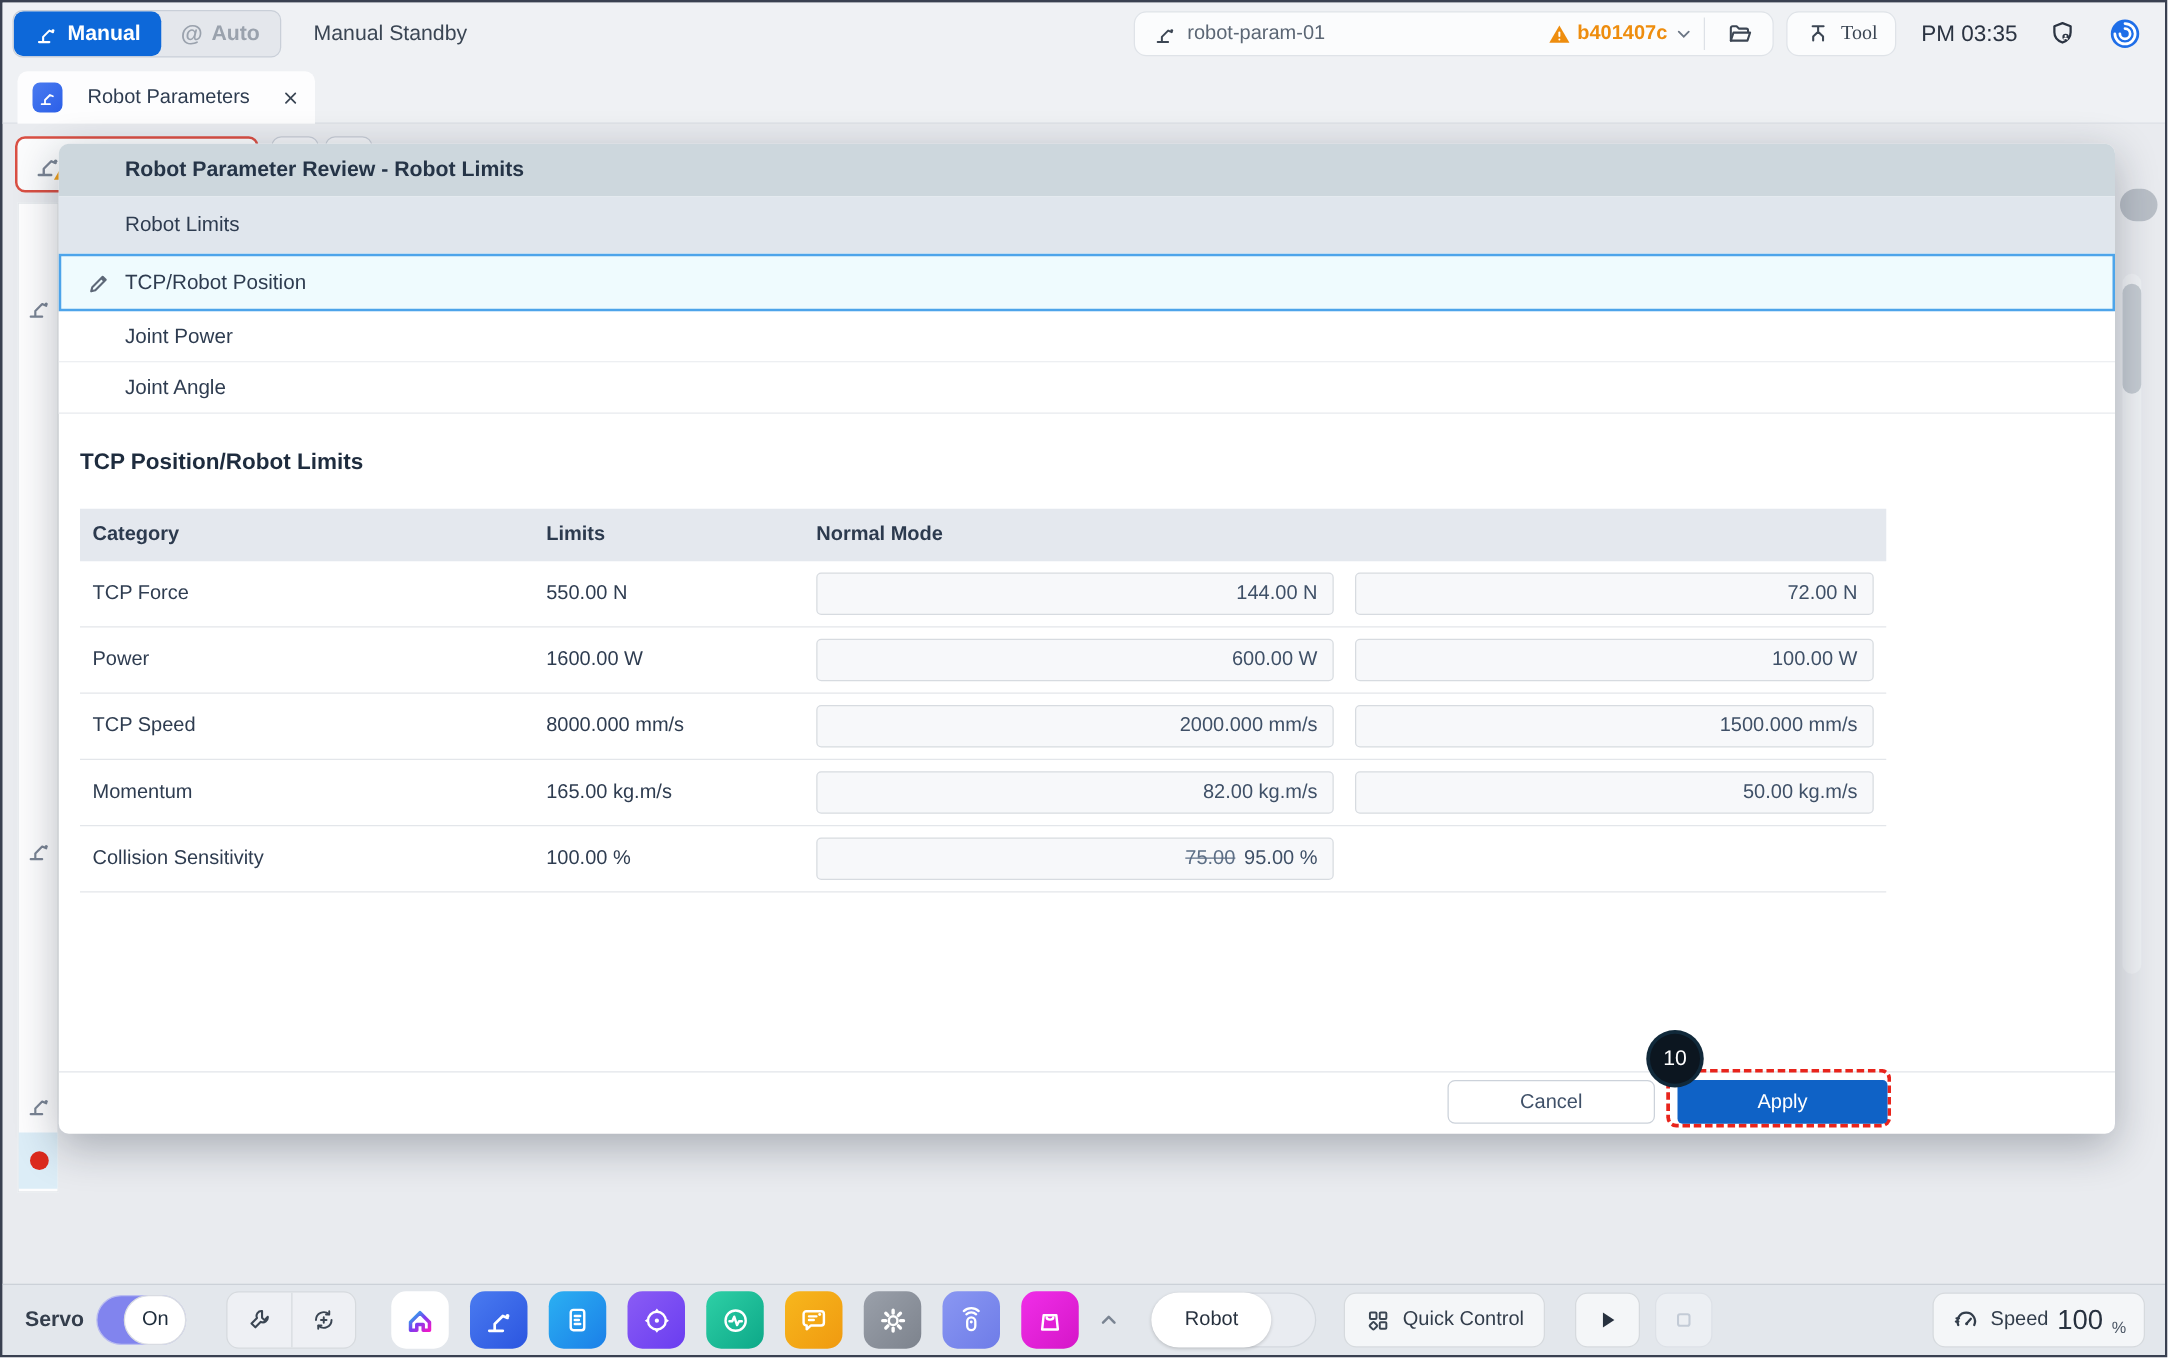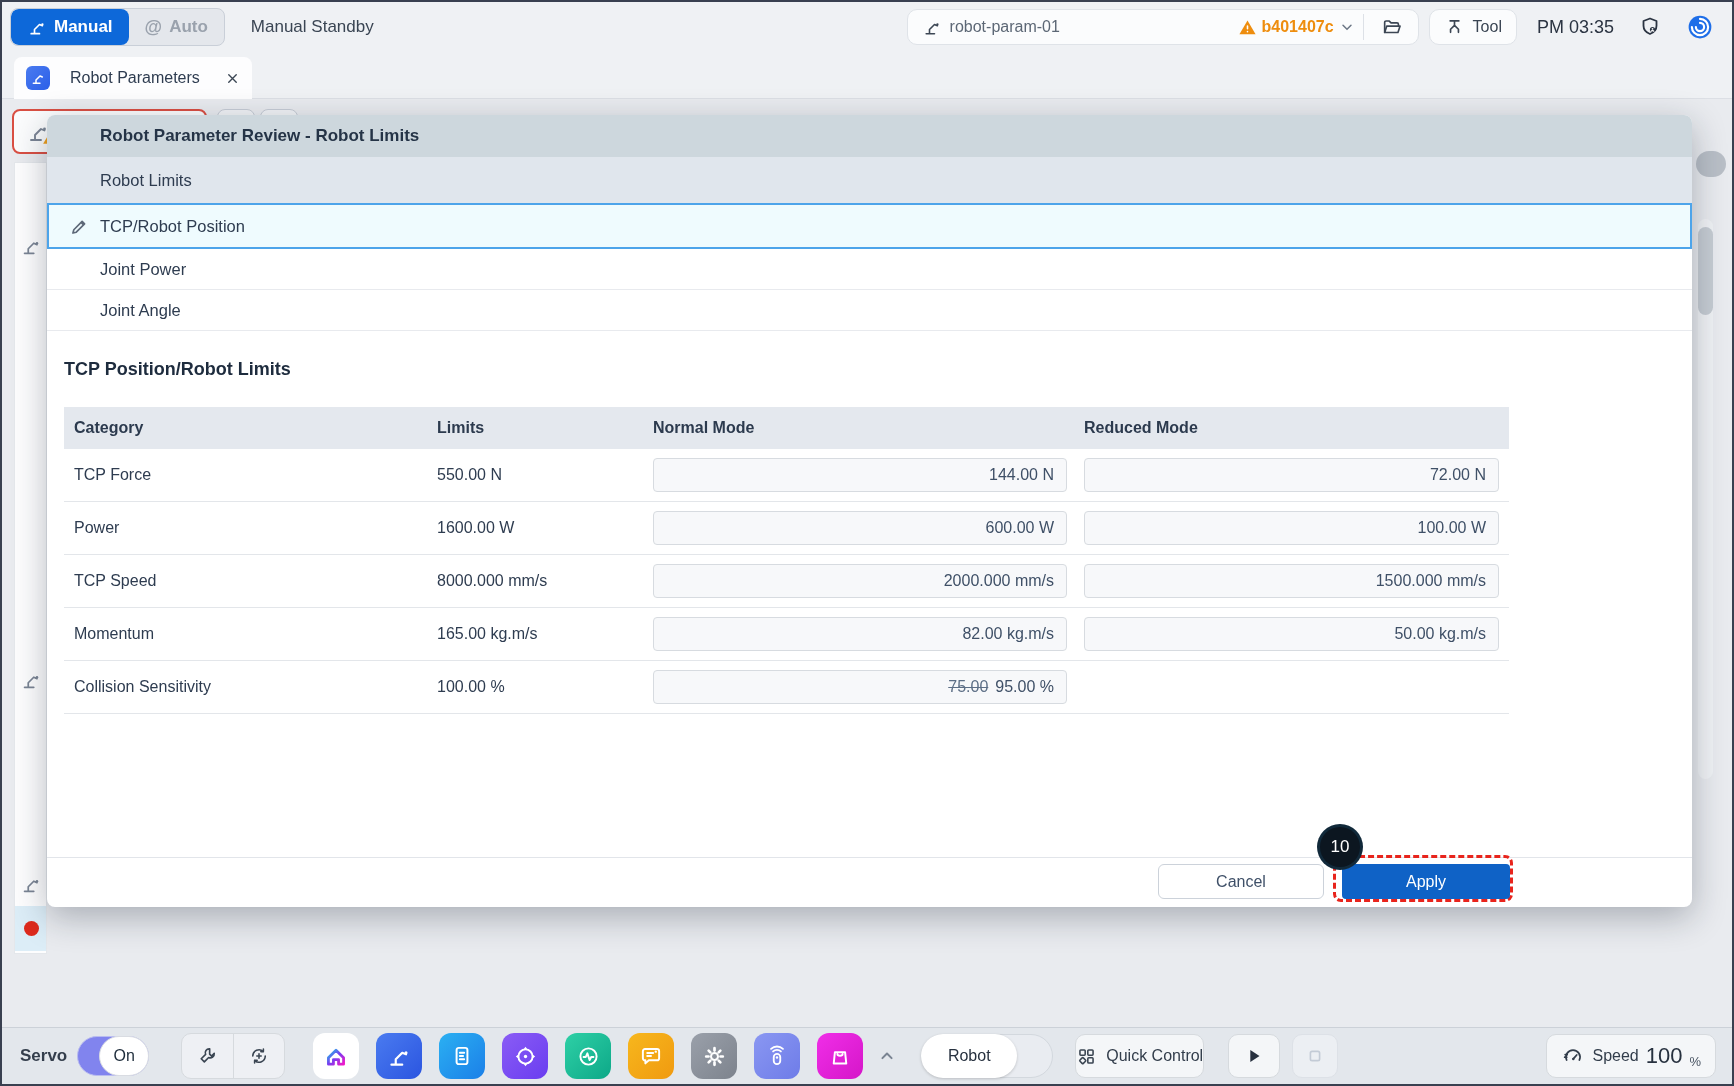--- a/index.html
+++ b/index.html
@@ -13,21 +13,21 @@
   .mode-btn.active { background:#0d68d9; color:#fff; border-radius:8px; }
   .mode-btn.inactive { color:#9aa2ad; }
   .status-text { margin-left:26px; font-size:17px; color:#3a4553; }
   .topbar-right { position:absolute; right:12px; top:7px; display:flex; align-items:center; gap:10px; }
   .robot-select { display:flex; align-items:center; height:36px; background:#fbfcfd; border:1px solid #dfe3e8; border-radius:10px; padding:0 6px 0 14px; width:512px; }
   .robot-select .rname { font-size:16px; color:#5c6775; margin-left:8px; flex:0 0 auto; }
   .alert-chip { display:flex; align-items:center; gap:5px; margin-left:auto; cursor:pointer; }
   .alert-chip .code { color:#ee8d0e; font-weight:700; font-size:16px; }
   .vsep { width:1px; height:26px; background:#dde1e7; margin:0 8px; }
   .icon-btn { display:flex; align-items:center; justify-content:center; width:40px; height:32px; background:transparent; border:none; cursor:pointer; }
-  .tool-btn { display:flex; align-items:center; gap:8px; height:36px; padding:0 14px; background:#fbfcfd; border:1px solid #dfe3e8; border-radius:10px; font-size:16px; color:#3a4553; cursor:pointer; }
+  .tool-btn { display:flex; align-items:center; gap:8px; height:36px; padding:0 14px; background:#fbfcfd; border:1px solid #dfe3e8; border-radius:10px; font-size:16px; color:#3a4553; cursor:pointer;font-family:Liberation Serif, serif; }
   .clock { font-size:18px; color:#2b3442; margin:0 6px 0 10px; }
 
   
   .tabrow { position:absolute; left:0; top:50px; width:100%; height:47px; background:#eff1f4; border-bottom:1px solid #dcdfe5; }
   .tab { position:absolute; left:12px; top:5px; width:238px; height:42px; background:#fdfdfe; border-radius:8px 8px 0 0; display:flex; align-items:center; padding:0 12px; gap:20px; cursor:pointer; }
   .tab-appicon { width:24px; height:24px; border-radius:6px; background:linear-gradient(135deg,#4a7bf0,#2b5fe8); display:flex; align-items:center; justify-content:center; }
   .tab-label { font-size:16px; color:#2e3c50; flex:1; }
   .tab-close { background:none; border:none; cursor:pointer; display:flex; }
 
   
@@ -81,21 +81,21 @@
   .di-doc { background:linear-gradient(135deg,#2bb0f2,#1b7fe8); }
   .di-jog { background:linear-gradient(135deg,#8a5cf5,#6a3df0); }
   .di-wave { background:linear-gradient(135deg,#2ed0a6,#0da888); }
   .di-chat { background:linear-gradient(135deg,#f7b71d,#f09a10); }
   .di-gear { background:linear-gradient(135deg,#9aa0aa,#7d838d); }
   .di-remote { background:linear-gradient(135deg,#8a97f2,#6e7ce8); }
   .di-bag { background:linear-gradient(135deg,#f02ee8,#d516c8); }
   .chev-up { background:none; border:none; cursor:pointer; margin-left:14px; display:flex; }
   .robot-toggle { position:relative; margin-left:24px; width:132px; height:44px; border-radius:22px; background:#e9ecf1; border:1px solid #d3d8de; cursor:pointer; }
   .robot-knob { position:absolute; left:-1px; top:-1px; width:96px; height:44px; background:#fff; border-radius:22px; box-shadow:0 1px 3px rgba(0,0,0,.18); display:flex; align-items:center; justify-content:center; font-size:16px; color:#27313f; }
-  .qc-btn { display:flex; align-items:center; gap:9px; margin-left:22px; height:44px; padding:0 0; background:#f4f6f8; border:1px solid #d6dade; border-radius:10px; font-size:16px; color:#323d4b; cursor:pointer; }
+  .qc-btn { display:flex; align-items:center; gap:9px; margin-left:22px; height:44px; padding:0 16px; background:#f4f6f8; border:1px solid #d6dade; border-radius:10px; font-size:16px; color:#323d4b; cursor:pointer; }
   .play-btn { margin-left:24px; width:52px; height:44px; background:#f4f6f8; border:1px solid #d6dade; border-radius:10px; display:flex; align-items:center; justify-content:center; cursor:pointer; }
   .stop-btn { margin-left:12px; width:46px; height:44px; background:#eceff3; border:1px solid #dde1e7; border-radius:10px; display:flex; align-items:center; justify-content:center; cursor:pointer; }
   .speed-box { position:absolute; right:16px; display:flex; align-items:center; gap:7px; height:44px; padding:0 14px; background:#f4f6f8; border:1px solid #d6dade; border-radius:10px; cursor:pointer; }
   .speed-box .slabel { font-size:16px; color:#323d4b; }
   .speed-box .sval { font-size:22px; color:#27313f; }
   .speed-box .sunit { font-size:13px; color:#4a5564; align-self:flex-end; margin-bottom:8px; }
   svg { display:block; }
 </style>
 </head>
 <body>
@@ -269,21 +269,20 @@
         <span>Joint Angle</span>
       </div>
 
       <h2 class="section-title">TCP Position/Robot Limits</h2>
 
       <div class="rtable">
         <div class="thead">
           <div>Category</div>
           <div>Limits</div>
           <div>Normal Mode</div>
-          <div>Reduced Mode</div>
         </div>
 
         <div class="trow">
           <div>TCP Force</div>
           <div>550.00 N</div>
           <div class="cell-n">
               <div class="field">144.00 N</div>
             </div>
           <div class="cell-r">
               <div class="field">72.00 N</div>

